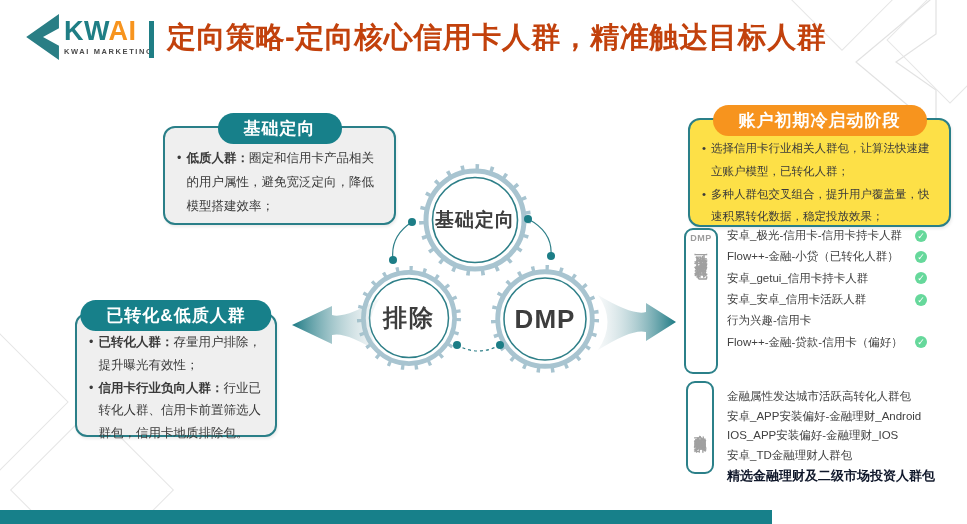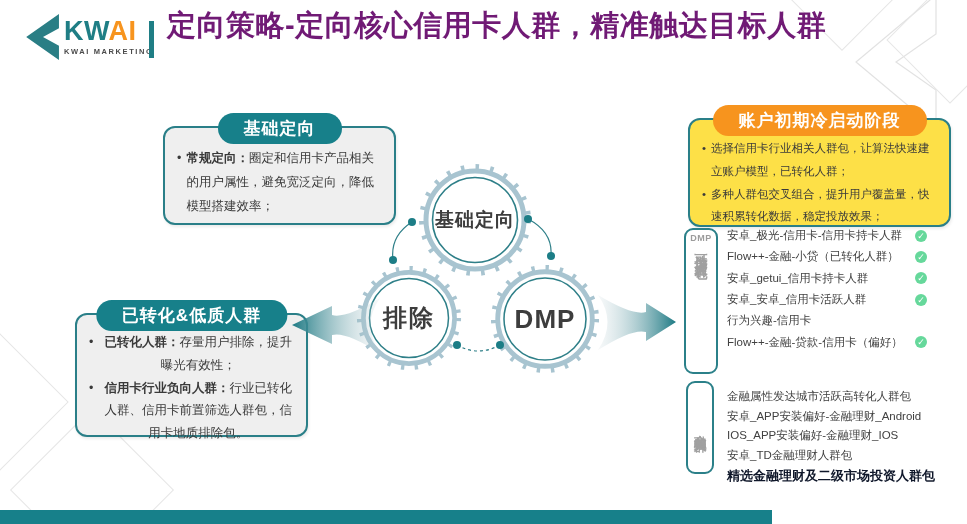--- a/index.html
+++ b/index.html
@@ -9,22 +9,22 @@
     overflow:hidden; font-family:"Liberation Sans","DejaVu Sans",sans-serif;
   }
   
   .logo-chevron { position:absolute; left:22px; top:11px; }
   .logo-text { position:absolute; left:64px; top:18px; line-height:1; }
   .logo-kwai { font-size:27px; font-weight:900; letter-spacing:.5px; }
   .logo-kw { color:#1f7e85; } .logo-ai { color:#f7941e; }
   .logo-sub { font-size:7.5px; letter-spacing:1.6px; color:#4a4a4a; margin-top:3px; font-weight:bold; }
   .title-sep { position:absolute; left:149px; top:21px; width:5px; height:37px; background:#1f7e85; }
   .page-title {
-    position:absolute; left:167px; top:6px; font-size:29px; font-weight:bold;
-    color:#701a75; white-space:nowrap; letter-spacing:0.5px;
+    position:absolute; left:167px; top:18px; font-size:29px; font-weight:bold;
+    color:#c2410c; white-space:nowrap; letter-spacing:0.5px;
   }
   
   .decor { position:absolute; pointer-events:none; }
   .diamond { border:1px solid #e6e6e6; transform:rotate(45deg); }
   
   .card {
     position:absolute; background:#efefef; border:2px solid #2a7f88;
     border-radius:12px; box-shadow:1px 2px 3px rgba(0,0,0,.08);
   }
   .badge {
@@ -33,21 +33,21 @@
     padding:4px 26px; font-size:17px; letter-spacing:1px;
   }
   .badge.teal { background:#17808a; }
   .badge.orange { background:#f7941e; }
   .card ul { list-style:none; }
   .card li { display:flex; color:#3a3a3a; }
   .card li .dot { margin-right:5px; }
   .card li b { font-weight:bold; }
   #card-basic { left:163px; top:126px; width:233px; height:99px; padding:18px 10px 6px 12px; }
   #card-basic li { font-size:12.5px; line-height:1.92; }
-  #card-converted { left:75px; top:313px; width:233px; height:124px; padding:16px 8px 6px 12px;text-align:center; }
+  #card-converted { left:75px; top:313px; width:202px; height:124px; padding:16px 8px 6px 12px; }
   #card-converted li { font-size:12.5px; line-height:1.82; }
   #card-coldstart { left:688px; top:118px; width:263px; height:109px; padding:17px 10px 6px 12px; background:#fde047; }
   #card-coldstart li { font-size:11.5px; line-height:1.98; }
   
   .gear { position:absolute; display:flex; align-items:center; justify-content:center; }
   .gear svg { position:absolute; inset:0; }
   .gear span { position:relative; z-index:1; font-weight:bold; color:#3d3d3d; }
   #gear-top  { left:418px; top:163px; width:114px; height:114px; }
   #gear-top span { font-size:19px; letter-spacing:1px; }
   #gear-left { left:356px; top:265px; width:106px; height:106px; }
@@ -105,21 +105,21 @@
     <div class="logo-sub">KWAI MARKETING</div>
   </div>
   <div class="title-sep"></div>
   <div class="page-title">定向策略-定向核心信用卡人群，精准触达目标人群</div>
 
   <div class="card" id="card-basic">
     <div class="badge teal">基础定向</div>
     <ul>
       <li>
           <span class="dot">•</span>
-        <div><b>常规定向：</b><span>圈定和信用卡产品相关的用户属性，避免宽泛定向，降低模型搭建效率；</span></div>
+        <div><b>低质人群：</b><span>圈定和信用卡产品相关的用户属性，避免宽泛定向，降低模型搭建效率；</span></div>
       </li>
     </ul>
   </div>
 
   <div class="card" id="card-converted">
     <div class="badge teal">已转化&amp;低质人群</div>
     <ul>
       <li>
           <span class="dot">•</span>
         <div><b>已转化人群：</b><span>存量用户排除，提升曝光有效性；</span></div>

